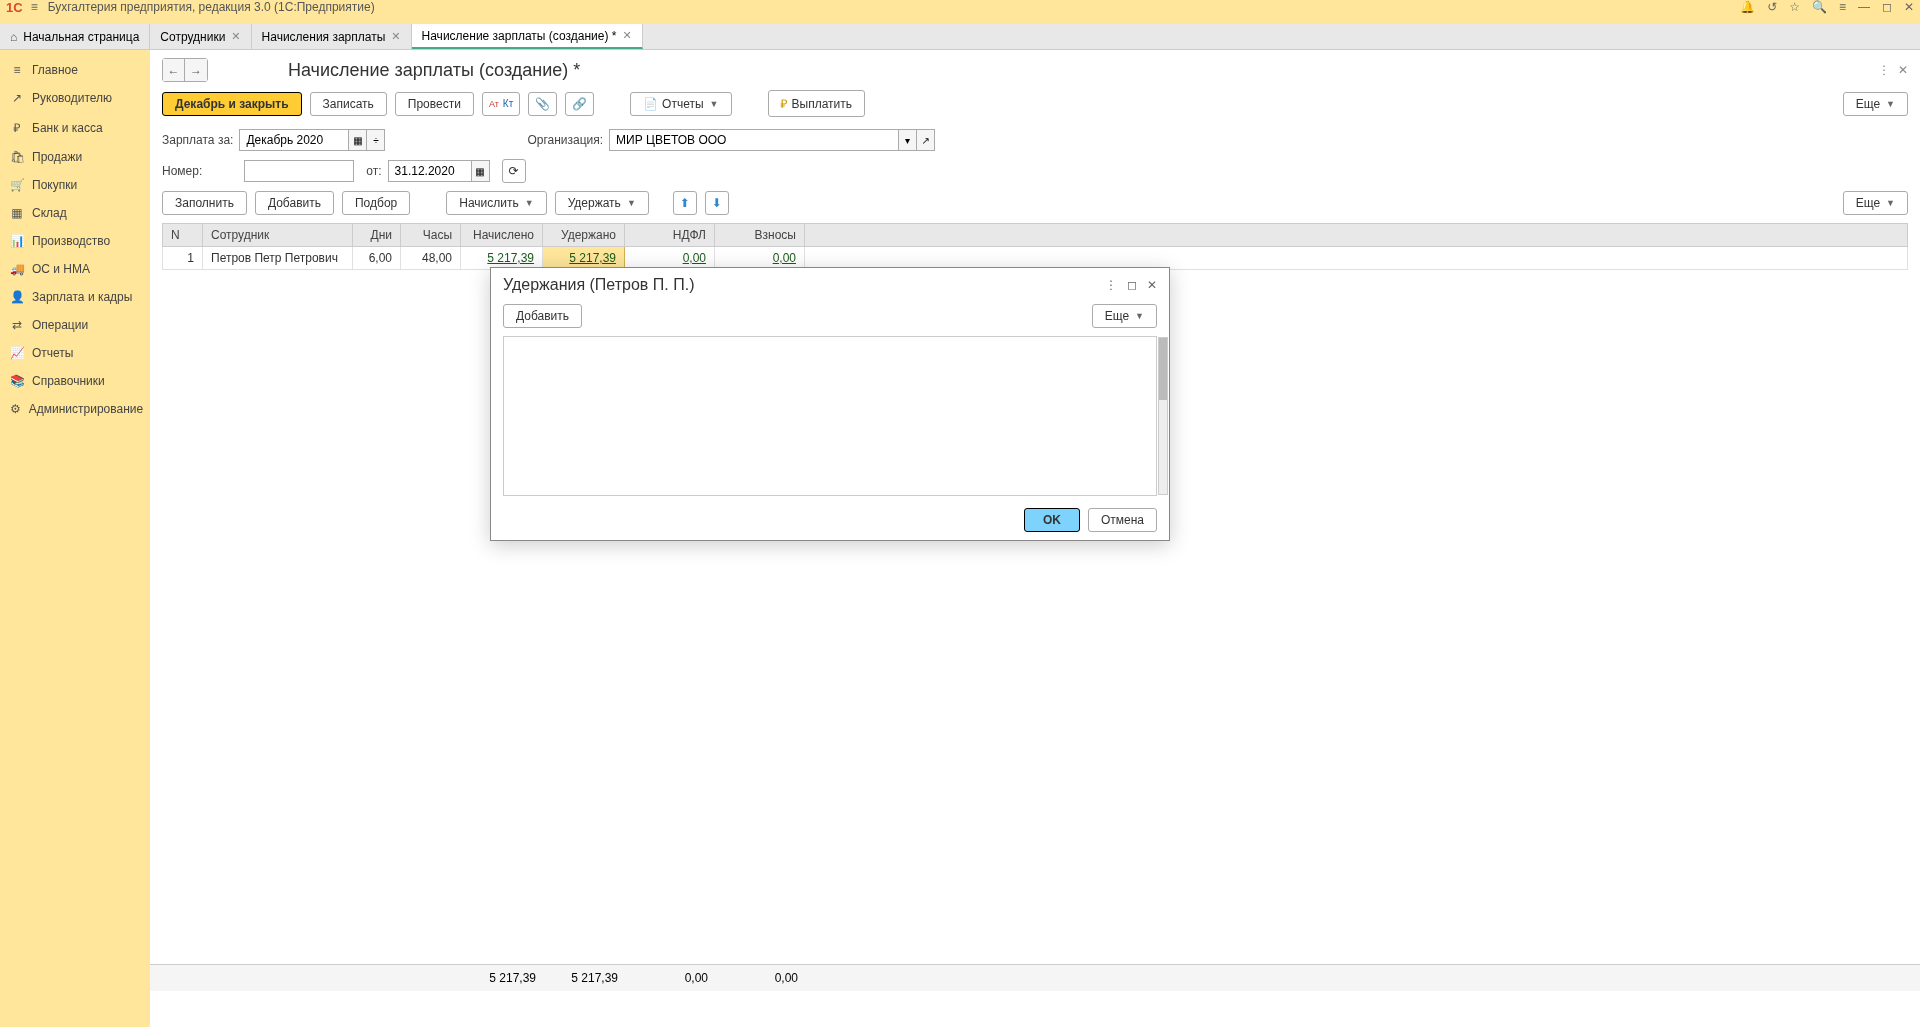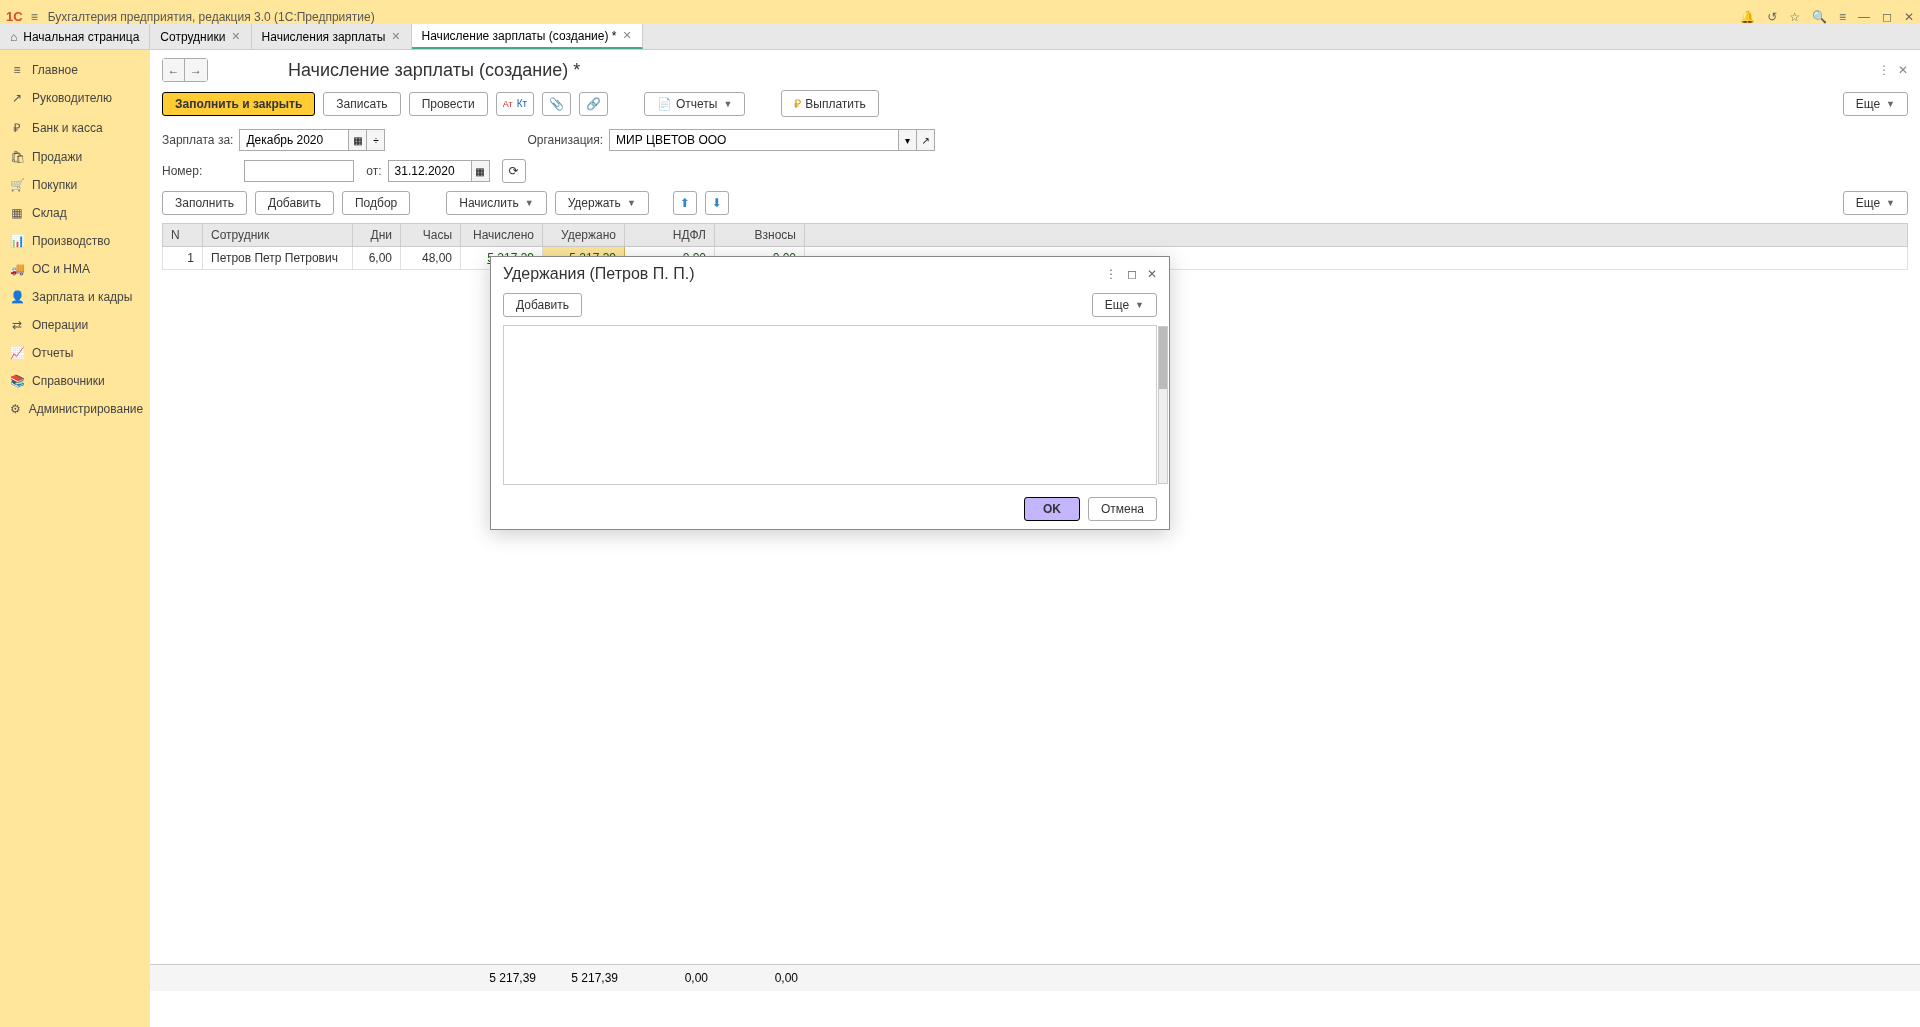--- a/index.html
+++ b/index.html
@@ -1,19 +1,19 @@
 <!DOCTYPE html>
 <html><head>
 <meta charset="utf-8">
 <style>
 * { box-sizing: border-box; margin: 0; padding: 0; font-family: Arial, sans-serif; font-size: 12px; }
 body { background: #fff; width: 1920px; height: 1027px; overflow: hidden; position: relative; }
 
 
-.titlebar { height: 24px; background: #ffe69b; display: flex; align-items: flex-end; padding: 0 6px; color: #4a4a4a; }
+.titlebar { height: 24px; background: #ffe69b; display: flex; align-items: flex-start; padding: 0 6px; color: #4a4a4a; }
 .titlebar .logo { color: #d84a2b; font-weight: bold; font-size: 13px; margin-right: 8px; }
 .titlebar .menu-icon { margin-right: 10px; color: #666; cursor: pointer; }
 .titlebar .title { flex: 1; color: #555; }
 .titlebar .tb-icons { display: flex; gap: 12px; align-items: center; color: #666; }
 .titlebar .tb-icons span { cursor: pointer; }
 
 
 .tabsbar { height: 26px; background: #e8e8e8; display: flex; align-items: stretch; border-bottom: 1px solid #ccc; }
 .tab { display: flex; align-items: center; padding: 0 10px; gap: 6px; border-right: 1px solid #ccc; background: #e8e8e8; cursor: pointer; }
 .tab.home { background: #e8e8e8; }
@@ -67,37 +67,37 @@
 
 
 .footer-totals { position: absolute; left: 0; right: 0; bottom: 36px; border-top: 1px solid #ccc; background: #f5f5f5; padding: 4px 12px; display: flex; }
 .footer-totals .cell { text-align: right; padding: 2px 8px; }
 
 
 .comment-row { position: absolute; left: 0; right: 0; bottom: 6px; padding: 4px 12px; display: flex; align-items: center; gap: 6px; }
 .comment-row input { flex: 0 0 320px; }
 
 
-.modal { position: absolute; left: 490px; top: 256px; width: 680px; background: #fff; border: 1px solid #888; box-shadow: 0 4px 20px rgba(0,0,0,.2); }
+.modal { position: absolute; left: 490px; top: 267px; width: 680px; background: #fff; border: 1px solid #888; box-shadow: 0 4px 20px rgba(0,0,0,.2); }
 .modal .m-header { display: flex; align-items: center; padding: 8px 12px 6px; }
 .modal .m-title { font-size: 16px; color: #333; flex: 1; }
 .modal .m-icons { display: flex; gap: 10px; color: #666; }
 .modal .m-icons span { cursor: pointer; }
 .modal .m-toolbar { display: flex; align-items: center; padding: 4px 12px; gap: 8px; }
 .modal .m-table-wrap { position: relative; margin: 4px 12px; border: 1px solid #ccc; height: 160px; }
 .modal .m-table { width: 100%; border-collapse: collapse; }
 .modal .m-table th { background: #e8e8e8; border: 1px solid #ccc; padding: 4px 8px; text-align: left; font-weight: normal; color: #444; }
 .modal .m-table th.r { text-align: right; }
 .modal .m-table td { padding: 5px 8px; background: #fff4d0; }
 .modal .m-table td.r { text-align: right; }
 .modal .m-row-hl { outline: 3px solid #cc2222; outline-offset: -2px; }
 .modal .m-scroll { position: absolute; right: -12px; top: 0; bottom: 0; width: 10px; background: #eee; border: 1px solid #ccc; }
 .modal .m-scroll .thumb { background: #bbb; height: 40%; }
 .modal .m-footer { display: flex; justify-content: flex-end; gap: 8px; padding: 8px 12px; }
-.btn.ok { background: #c4b5fd; border-color: #000; font-weight: bold; padding: 0 18px; }
+.btn.ok { background: #7dd3fc; border-color: #000; font-weight: bold; padding: 0 18px; }
 </style>
 </head>
 <body>
 
 <div class="titlebar">
   <span class="logo">1C</span>
   <span class="menu-icon">≡</span>
   <span class="title">Бухгалтерия предприятия, редакция 3.0  (1С:Предприятие)</span>
   <div class="tb-icons">
     <span>🔔</span>
@@ -195,21 +195,21 @@
     <div style="width:60px"></div>
     <div class="page-title">Начисление зарплаты (создание) *</div>
     <div class="header-right">
       <span>⋮</span>
       <span>✕</span>
     </div>
   </div>
 
   <div class="toolbar">
     <button class="btn primary">
-        <span>Заполнить и закрыть</span>
+        <span>Декабрь и закрыть</span>
       </button>
     <button class="btn">
         <span>Записать</span>
       </button>
     <button class="btn">
         <span>Провести</span>
       </button>
     <button class="btn icon-only">
         <span style="color:#c33;font-size:9px">Ат</span>
         <span style="color:#26a;font-size:10px">Кт</span>

